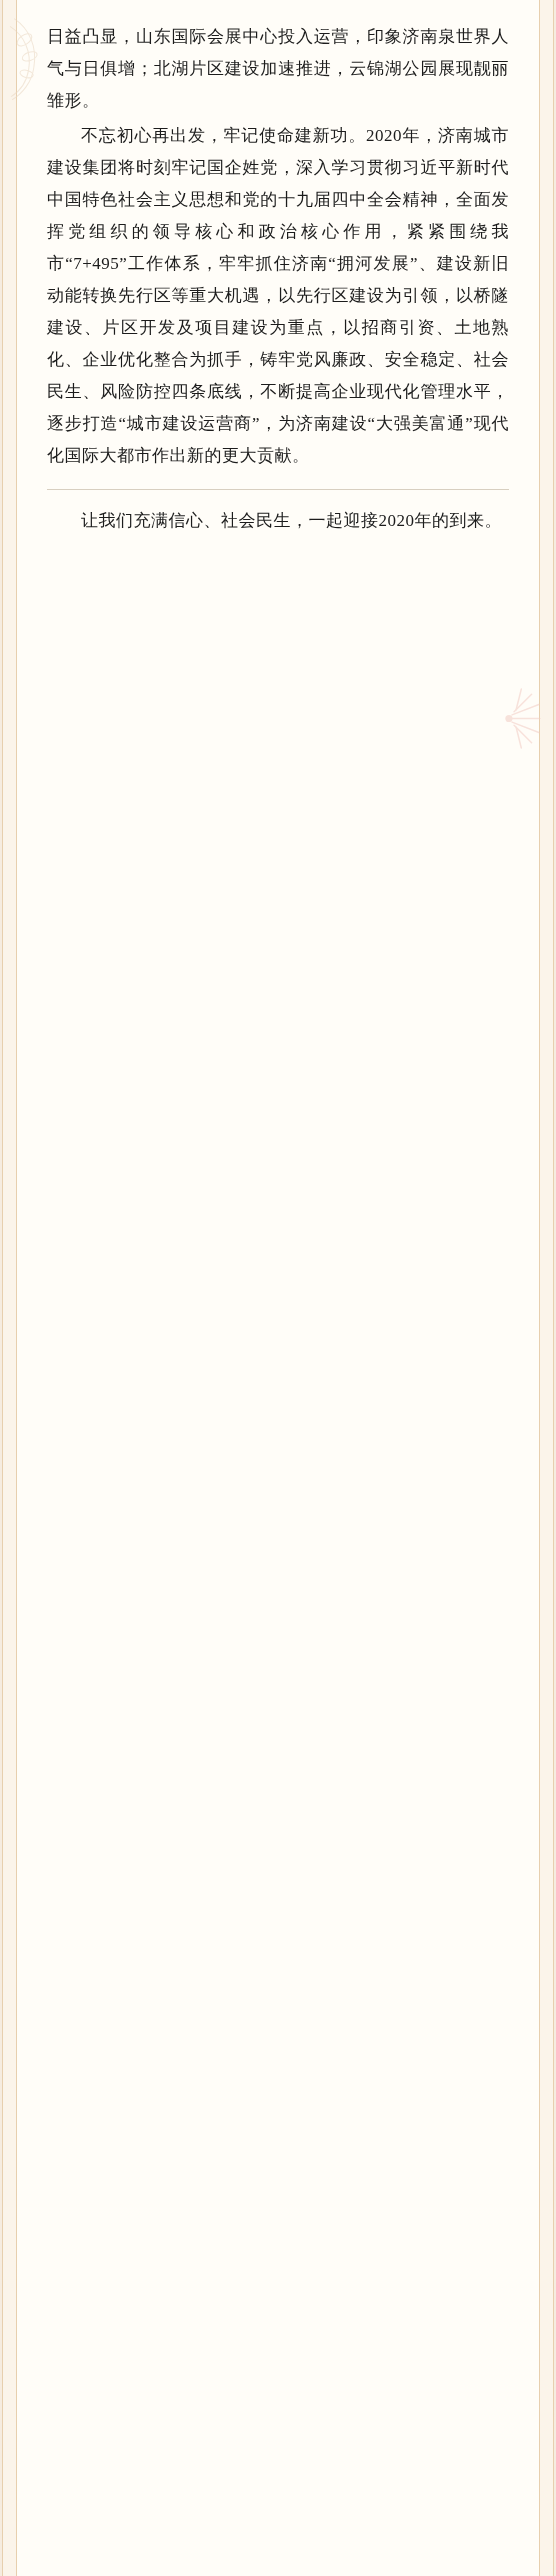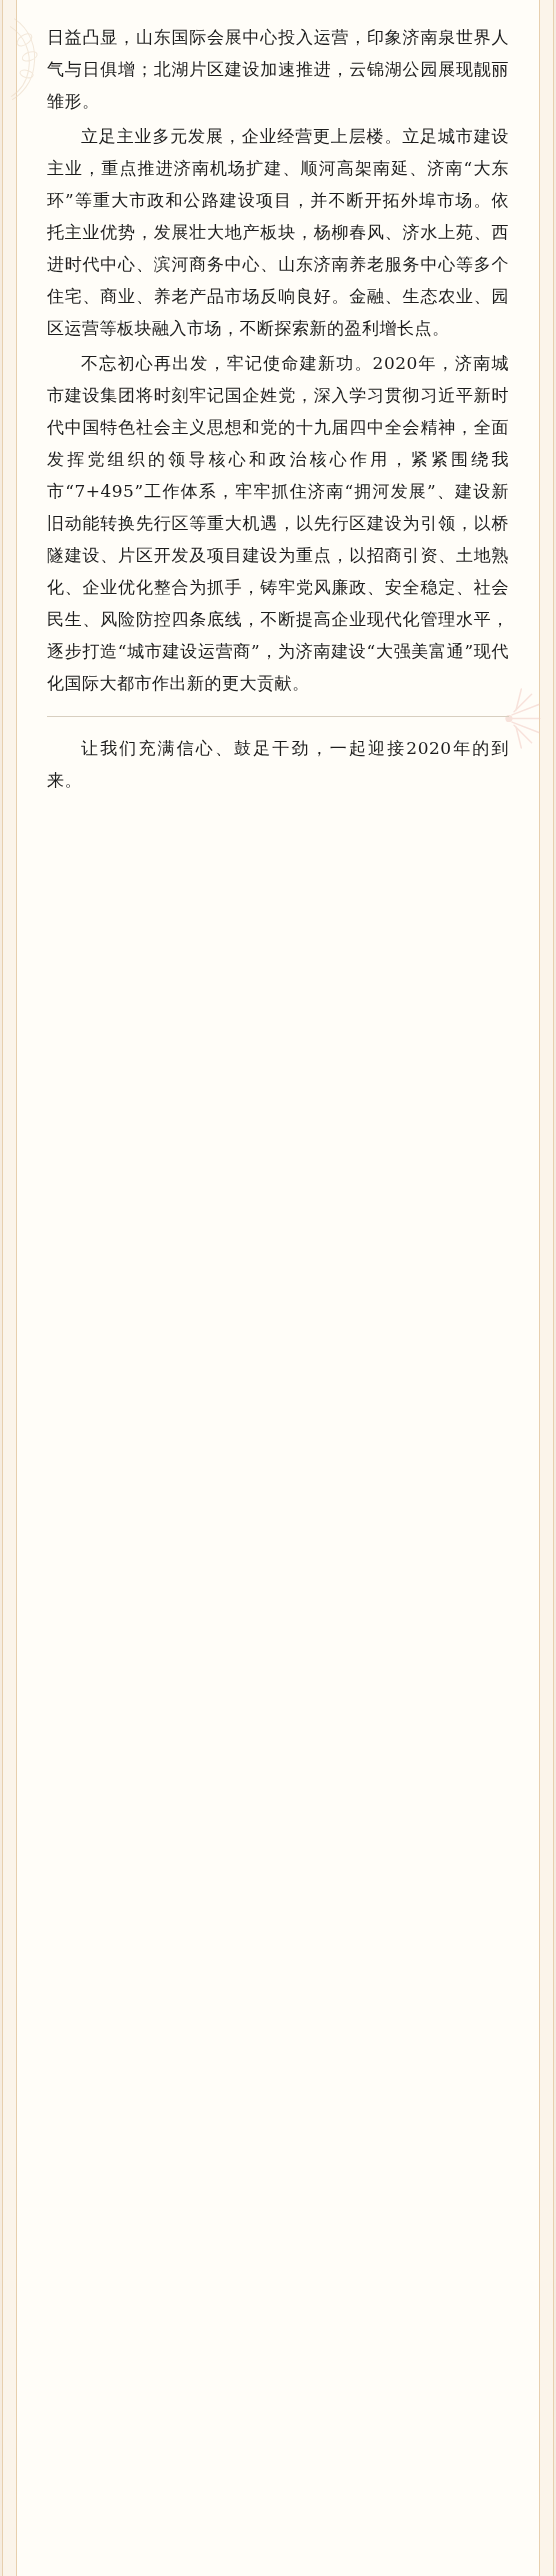--- a/index.html
+++ b/index.html
@@ -41,20 +41,21 @@
     pointer-events: none;
     opacity: .55;
   }
   .orn-tl { left: 9.3px; top: 15.5px; }
   .orn-mr { right: 11.3px; top: 685px; }
 
   .content {
     position: relative;
     z-index: 2;
     padding: 20.6px 47px 31px 47px;
+    font-family: Liberation Serif, serif;
   }
 
   p.para {
     margin: 0 0 3.1px 0;
     font-size: 17px;
     line-height: 32px;
     letter-spacing: 0.5px;
     text-align: justify;
     text-justify: inter-character;
     color: #1c1c1c;
@@ -99,24 +100,23 @@
         <path d="M104 112 L 70 78"></path>
       <path d="M84 8 L 74 48"></path>
         <path d="M84 122 L 74 82"></path>
     </g>
     <circle cx="60" cy="65" r="7" fill="#f2ccc4"></circle>
   </svg>
 
   <div class="content">
 
     <p class="para noindent">日益凸显，山东国际会展中心投入运营，印象济南泉世界人气与日俱增；北湖片区建设加速推进，云锦湖公园展现靓丽雏形。</p>
-    <p class="para">立足主业多元发展，企业经营更上层楼。立足城市建设主业，重点推进济南机场扩建、顺河高架南延、济南“大东环”等重大市政和公路建设项目，并不断开拓外埠市场。依托主业优势，发展壮大地产板块，杨柳春风、济水上苑、西进时代中心、滨河商务中心、山东济南养老服务中心等多个住宅、商业、养老产品市场反响良好。金融、生态农业、园区运营等板块融入市场，不断探索新的盈利增长点。</p>
     <p class="para">不忘初心再出发，牢记使命建新功。2020年，济南城市建设集团将时刻牢记国企姓党，深入学习贯彻习近平新时代中国特色社会主义思想和党的十九届四中全会精神，全面发挥党组织的领导核心和政治核心作用，紧紧围绕我市“7+495”工作体系，牢牢抓住济南“拥河发展”、建设新旧动能转换先行区等重大机遇，以先行区建设为引领，以桥隧建设、片区开发及项目建设为重点，以招商引资、土地熟化、企业优化整合为抓手，铸牢党风廉政、安全稳定、社会民生、风险防控四条底线，不断提高企业现代化管理水平，逐步打造“城市建设运营商”，为济南建设“大强美富通”现代化国际大都市作出新的更大贡献。</p>
 
     <div class="divider"></div>
 
     <div class="closing">
-      <p class="para">让我们充满信心、鼓足干劲，一起迎接2020年的到来。</p>
+      <p class="para">让我们充满信心、社会民生，一起迎接2020年的到来。</p>
     </div>
 
   </div>
 </div>
 
 
 </body></html>

